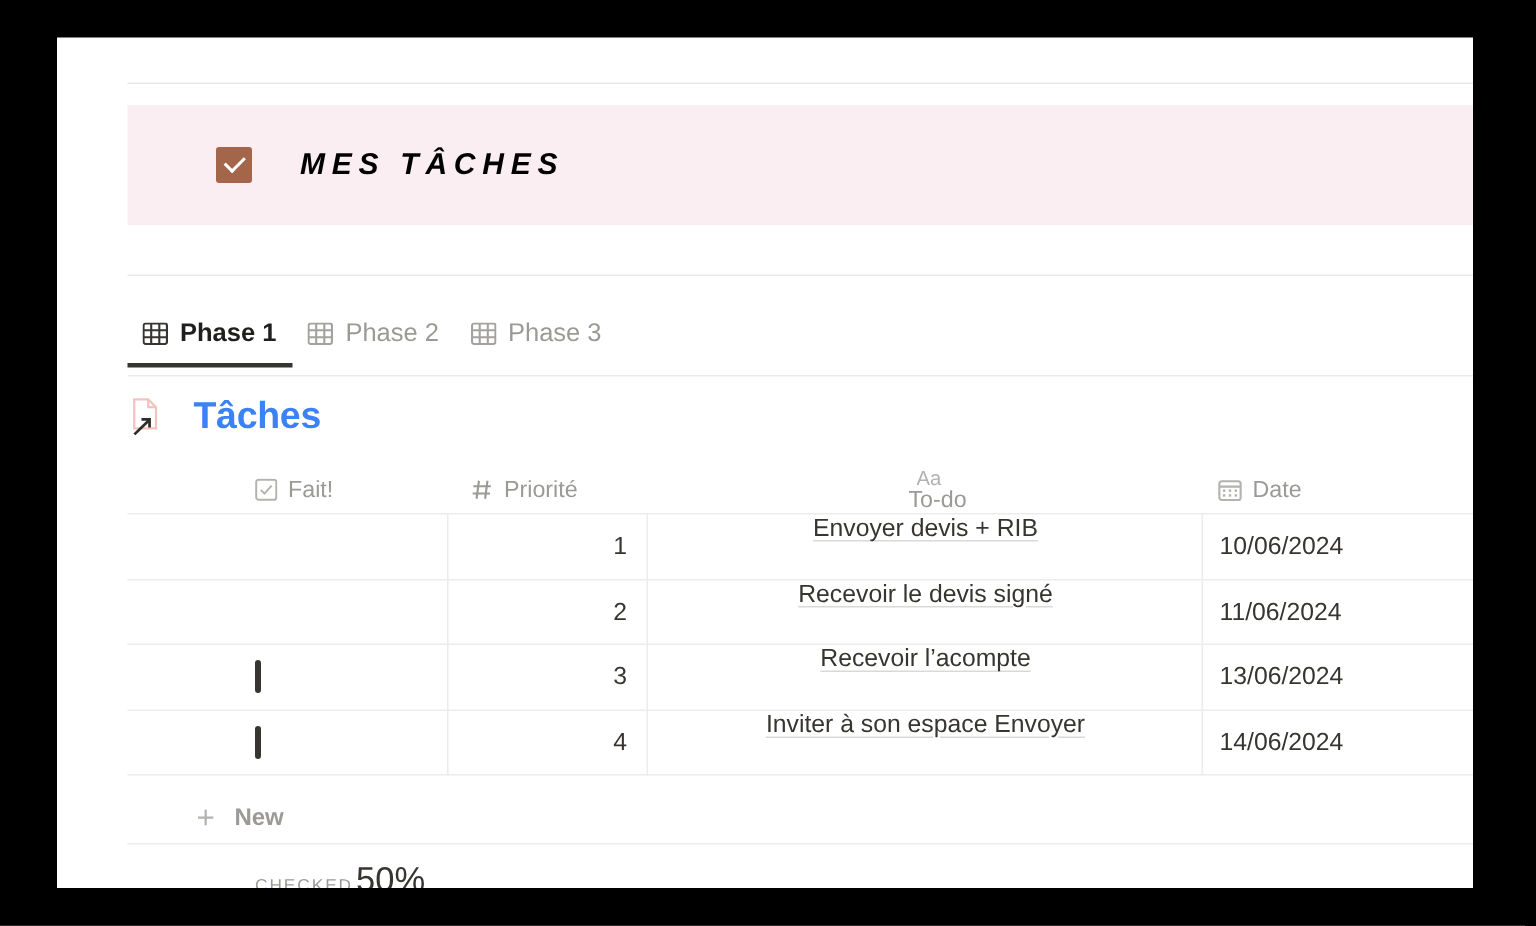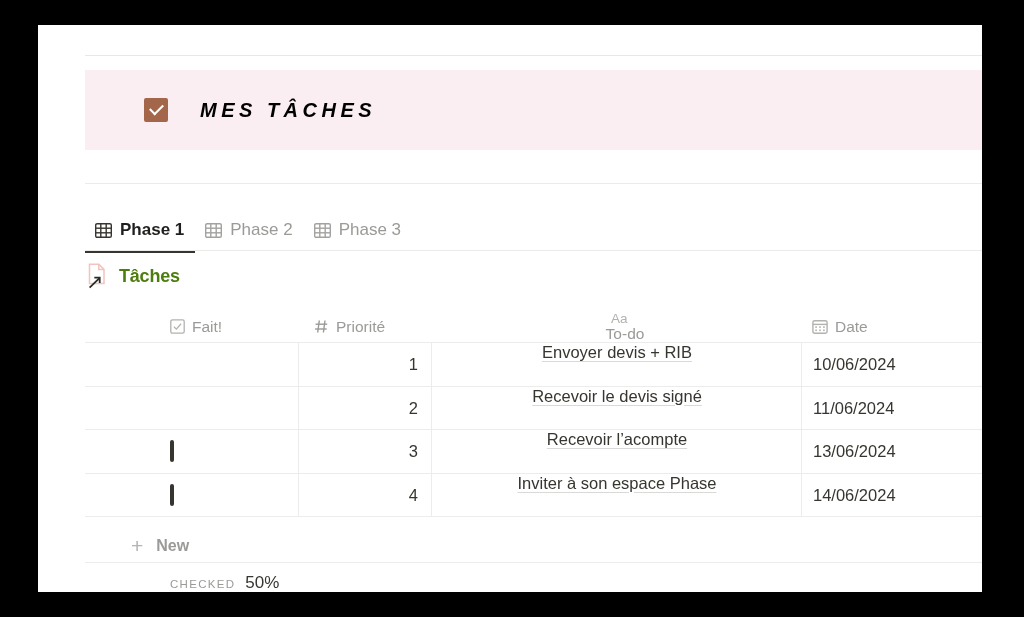--- a/index.html
+++ b/index.html
@@ -87,21 +87,21 @@
     top: 158px;
     width: 897px;
     height: 1px;
     background: #ebebe9;
   }
 
   
   #tabs {
     position: absolute;
     left: 47px;
-    top: 182px;
+    top: 174px;
     height: 46px;
     display: flex;
     align-items: center;
   }
   .tab {
     display: flex;
     align-items: center;
     height: 46px;
     padding: 0 11px 0 10px;
     font-size: 17px;
@@ -133,24 +133,24 @@
   
   #db-title {
     position: absolute;
     left: 47px;
     top: 238px;
     display: flex;
     align-items: center;
   }
   #db-title .page-link-icon { width: 24px; height: 26px; flex: 0 0 auto; }
   #db-title .title-text {
-    margin-left: 10px;
-    font-size: 18px;
+    margin-left: 20px;
+    font-size: 25px;
     font-weight: bold;
-    color: #4d7c0f;
+    color: #3b82f6;
     letter-spacing: -0.2px;
   }
 
   
   #table {
     position: absolute;
     left: 47px;
     top: 286px;
     width: 935px;
   }
@@ -258,22 +258,22 @@
     align-items: baseline;
   }
   #checked-row .ck-label {
     margin-left: 85px;
     font-size: 11.5px;
     letter-spacing: 1.3px;
     color: #9b9a97;
     text-transform: uppercase;
   }
   #checked-row .ck-value {
-    margin-left: 10px;
-    font-size: 17px;
+    margin-left: 2px;
+    font-size: 23px;
     color: #37352f;
   }
 </style>
 </head>
 <body>
 
 <div id="screen">
   <div id="panel">
 
     <div class="top-rule"></div>
@@ -436,21 +436,21 @@
       <div class="row">
         <div class="cell c-done">
           <span class="box-wrap">
             <span class="chk off"></span>
           </span>
         </div>
         <div class="cell c-prio sep">
           <span>4</span>
         </div>
         <div class="cell c-todo sep">
-          <span class="todo-text">Inviter à son espace Phase</span>
+          <span class="todo-text">Inviter à son espace Envoyer</span>
         </div>
         <div class="cell c-date sep">
           <span>14/06/2024</span>
         </div>
 
       </div>
 
     </div>
 
     <div id="new-row">

